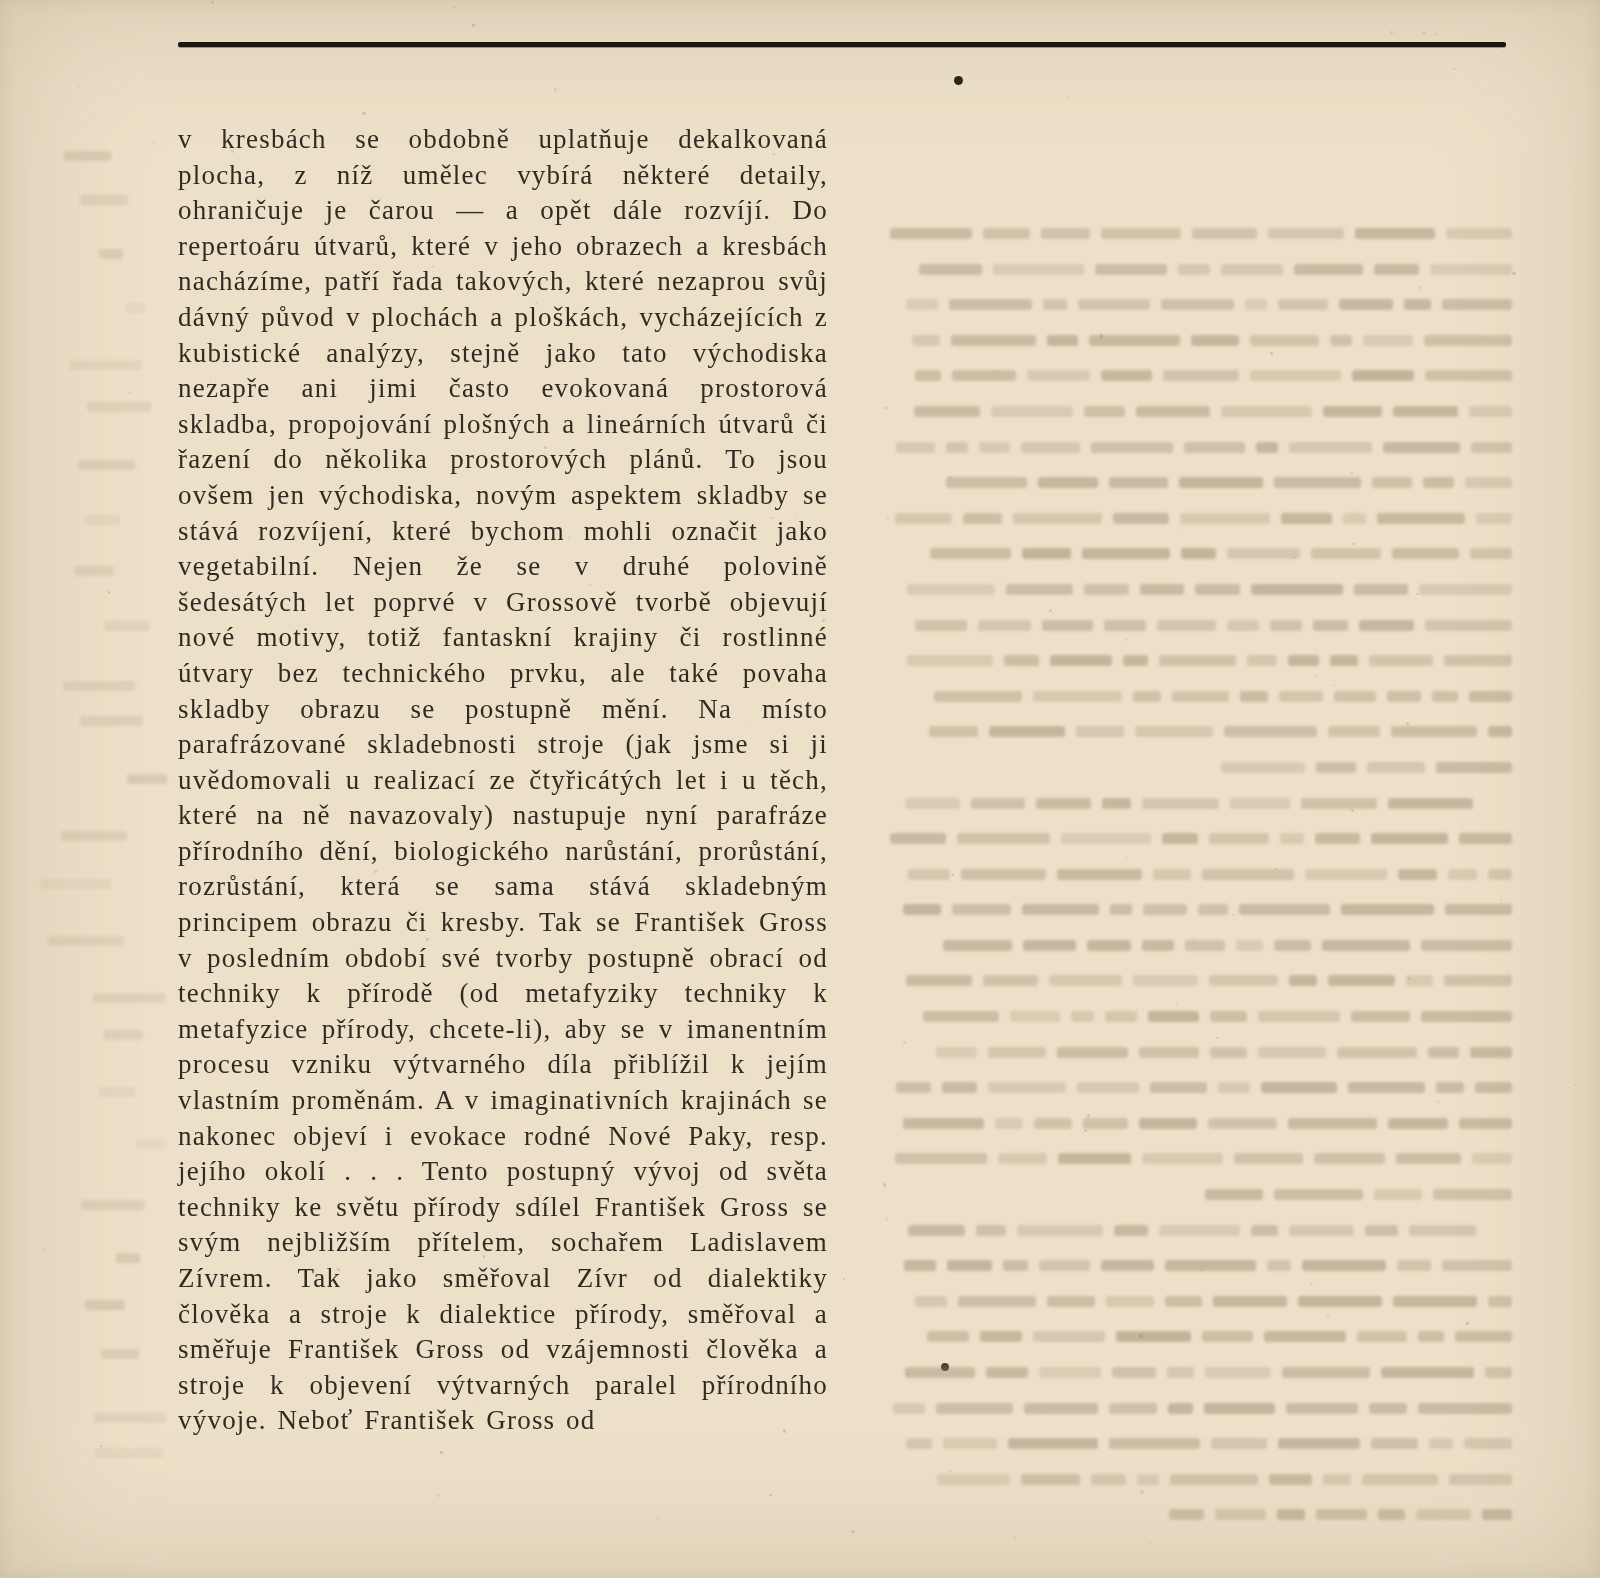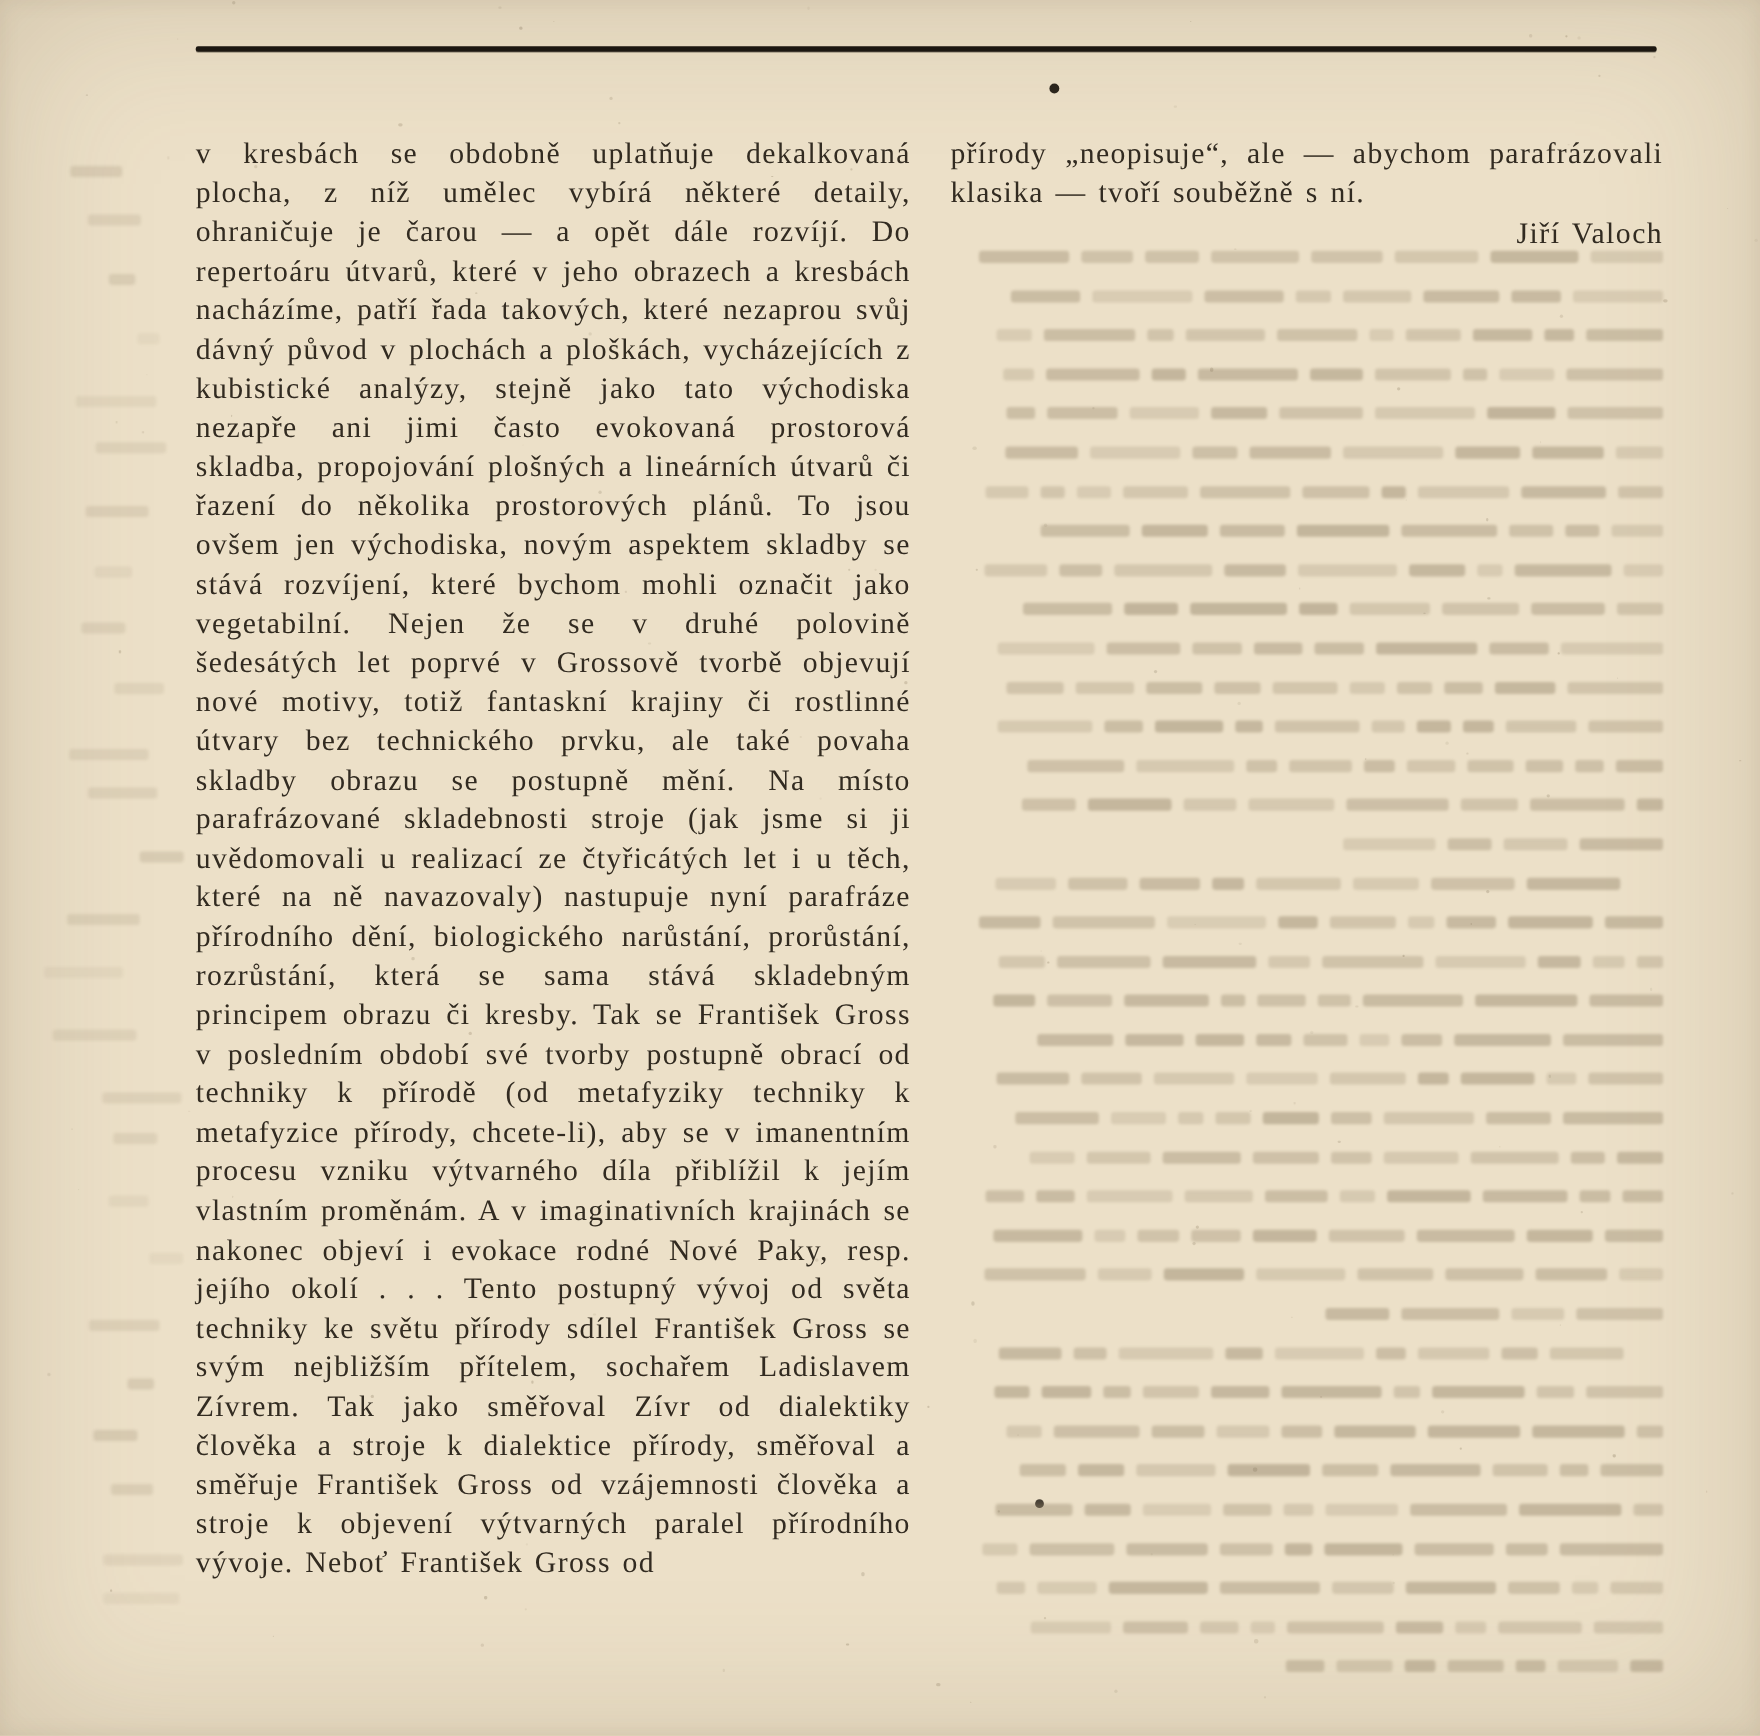--- a/index.html
+++ b/index.html
@@ -123,24 +123,20 @@
       <div class="bleed-line" style="padding-left: 0px;"><span class="bleed-word" style="width: 93.7884px; opacity: 0.84; background: rgb(138, 122, 94);"></span><span class="bleed-word" style="width: 38.2962px; opacity: 0.82; background: rgb(138, 122, 94);"></span><span class="bleed-word" style="width: 71.5871px; opacity: 0.81; background: rgb(138, 122, 94);"></span><span class="bleed-word" style="width: 71.2264px; opacity: 0.98; background: rgb(138, 122, 94);"></span><span class="bleed-word" style="width: 25.4498px; opacity: 0.97; background: rgb(138, 122, 94);"></span><span class="bleed-word" style="width: 47.685px; opacity: 0.73; background: rgb(138, 122, 94);"></span><span class="bleed-word" style="width: 74.2864px; opacity: 0.84; background: rgb(138, 122, 94);"></span><span class="bleed-word" style="width: 76.6993px; opacity: 0.75; background: rgb(138, 122, 94);"></span><span class="bleed-word" style="width: 31.6896px; opacity: 0.52; background: rgb(138, 122, 94);"></span></div>
       <div class="bleed-line" style="padding-left: 0px;"><span class="bleed-word" style="width: 48.4615px; opacity: 0.57; background: rgb(138, 122, 94);"></span><span class="bleed-word" style="width: 24.0258px; opacity: 0.5; background: rgb(138, 122, 94);"></span><span class="bleed-word" style="width: 46.0505px; opacity: 0.72; background: rgb(138, 122, 94);"></span><span class="bleed-word" style="width: 82.8436px; opacity: 0.92; background: rgb(138, 122, 94);"></span><span class="bleed-word" style="width: 55.854px; opacity: 0.58; background: rgb(138, 122, 94);"></span><span class="bleed-word" style="width: 91.2799px; opacity: 0.79; background: rgb(138, 122, 94);"></span><span class="bleed-word" style="width: 90.0424px; opacity: 0.93; background: rgb(138, 122, 94);"></span><span class="bleed-word" style="width: 53.6153px; opacity: 0.49; background: rgb(138, 122, 94);"></span><span class="bleed-word" style="width: 26.3317px; opacity: 0.55; background: rgb(138, 122, 94);"></span></div>
       <div class="bleed-line" style="padding-left: 0px;"><span class="bleed-word" style="width: 63.4393px; opacity: 0.58; background: rgb(138, 122, 94);"></span><span class="bleed-word" style="width: 75.9592px; opacity: 0.58; background: rgb(138, 122, 94);"></span><span class="bleed-word" style="width: 27.3611px; opacity: 0.51; background: rgb(138, 122, 94);"></span><span class="bleed-word" style="width: 42.7663px; opacity: 0.88; background: rgb(138, 122, 94);"></span><span class="bleed-word" style="width: 88.5171px; opacity: 0.65; background: rgb(138, 122, 94);"></span><span class="bleed-word" style="width: 22.1128px; opacity: 0.47; background: rgb(138, 122, 94);"></span><span class="bleed-word" style="width: 34.6362px; opacity: 0.56; background: rgb(138, 122, 94);"></span><span class="bleed-word" style="width: 59.7224px; opacity: 0.73; background: rgb(138, 122, 94);"></span><span class="bleed-word" style="width: 72.5916px; opacity: 0.46; background: rgb(138, 122, 94);"></span></div>
       <div class="bleed-line" style="padding-left: 0px;"><span class="bleed-word" style="width: 30.1005px; opacity: 0.89; background: rgb(138, 122, 94);"></span><span class="bleed-word" style="width: 54.52px; opacity: 0.55; background: rgb(138, 122, 94);"></span><span class="bleed-word" style="width: 27.7721px; opacity: 0.82; background: rgb(138, 122, 94);"></span><span class="bleed-word" style="width: 50.9073px; opacity: 0.74; background: rgb(138, 122, 94);"></span><span class="bleed-word" style="width: 27.8516px; opacity: 0.92; background: rgb(138, 122, 94);"></span><span class="bleed-word" style="width: 50.8173px; opacity: 0.59; background: rgb(138, 122, 94);"></span><span class="bleed-word" style="width: 34.9585px; opacity: 0.77; background: rgb(138, 122, 94);"></span></div>
     </div>
 
   <div class="column left">
     <p>v kresbách se obdobně uplatňuje dekalkovaná plocha, z níž umělec vybírá některé detaily, ohraničuje je čarou — a opět dále rozvíjí. Do repertoáru útvarů, které v jeho obrazech a kresbách nacházíme, patří řada takových, které nezaprou svůj dávný původ v plochách a ploškách, vycházejících z kubistické analýzy, stejně jako tato východiska nezapře ani jimi často evokovaná prostorová skladba, propojování plošných a lineárních útvarů či řazení do několika prostorových plánů. To jsou ovšem jen východiska, novým aspektem skladby se stává rozvíjení, které bychom mohli označit jako vegetabilní. Nejen že se v druhé polovině šedesátých let poprvé v Grossově tvorbě objevují nové motivy, totiž fantaskní krajiny či rostlinné útvary bez technického prvku, ale také povaha skladby obrazu se postupně mění. Na místo parafrázované skladebnosti stroje (jak jsme si ji uvědomovali u realizací ze čtyřicátých let i u těch, které na ně navazovaly) nastupuje nyní parafráze přírodního dění, biologického narůstání, prorůstání, rozrůstání, která se sama stává skladebným principem obrazu či kresby. Tak se František Gross v posledním období své tvorby postupně obrací od techniky k přírodě (od metafyziky techniky k metafyzice přírody, chcete-li), aby se v imanentním procesu vzniku výtvarného díla přiblížil k jejím vlastním proměnám. A v imaginativních krajinách se nakonec objeví i evokace rodné Nové Paky, resp. jejího okolí . . . Tento postupný vývoj od světa techniky ke světu přírody sdílel František Gross se svým nejbližším přítelem, sochařem Ladislavem Zívrem. Tak jako směřoval Zívr od dialektiky člověka a stroje k dialektice přírody, směřoval a směřuje František Gross od vzájemnosti člověka a stroje k objevení výtvarných paralel přírodního vývoje. Neboť František Gross od</p>
   </div>
 
-  <div class="column right">
-    <p>přírody „neopisuje“, ale — abychom parafrázovali klasika — tvoří souběžně s ní.</p>
-    <p class="author">Jiří Valoch</p>
-  </div>
 
   <div id="speckles">
       <div class="speck" style="width: 1.53687px; height: 1.53687px; left: 1569.96px; top: 188.656px; opacity: 0.15;"></div>
       <div class="speck" style="width: 1.01356px; height: 1.01356px; left: 502.552px; top: 18.6714px; opacity: 0.19;"></div>
       <div class="speck" style="width: 3.14403px; height: 3.14403px; left: 882.632px; top: 1183.41px; opacity: 0.2;"></div>
       <div class="speck" style="width: 1.36813px; height: 1.36813px; left: 701.469px; top: 159.814px; opacity: 0.25;"></div>
       <div class="speck" style="width: 2.60819px; height: 2.60819px; left: 1407.86px; top: 977.032px; opacity: 0.12;"></div>
       <div class="speck" style="width: 1.72662px; height: 1.72662px; left: 1425.29px; top: 130.612px; opacity: 0.1;"></div>
       <div class="speck" style="width: 1.65728px; height: 1.65728px; left: 77.8949px; top: 85.8017px; opacity: 0.2;"></div>
       <div class="speck" style="width: 1.06258px; height: 1.06258px; left: 1265.78px; top: 1413.32px; opacity: 0.14;"></div>

